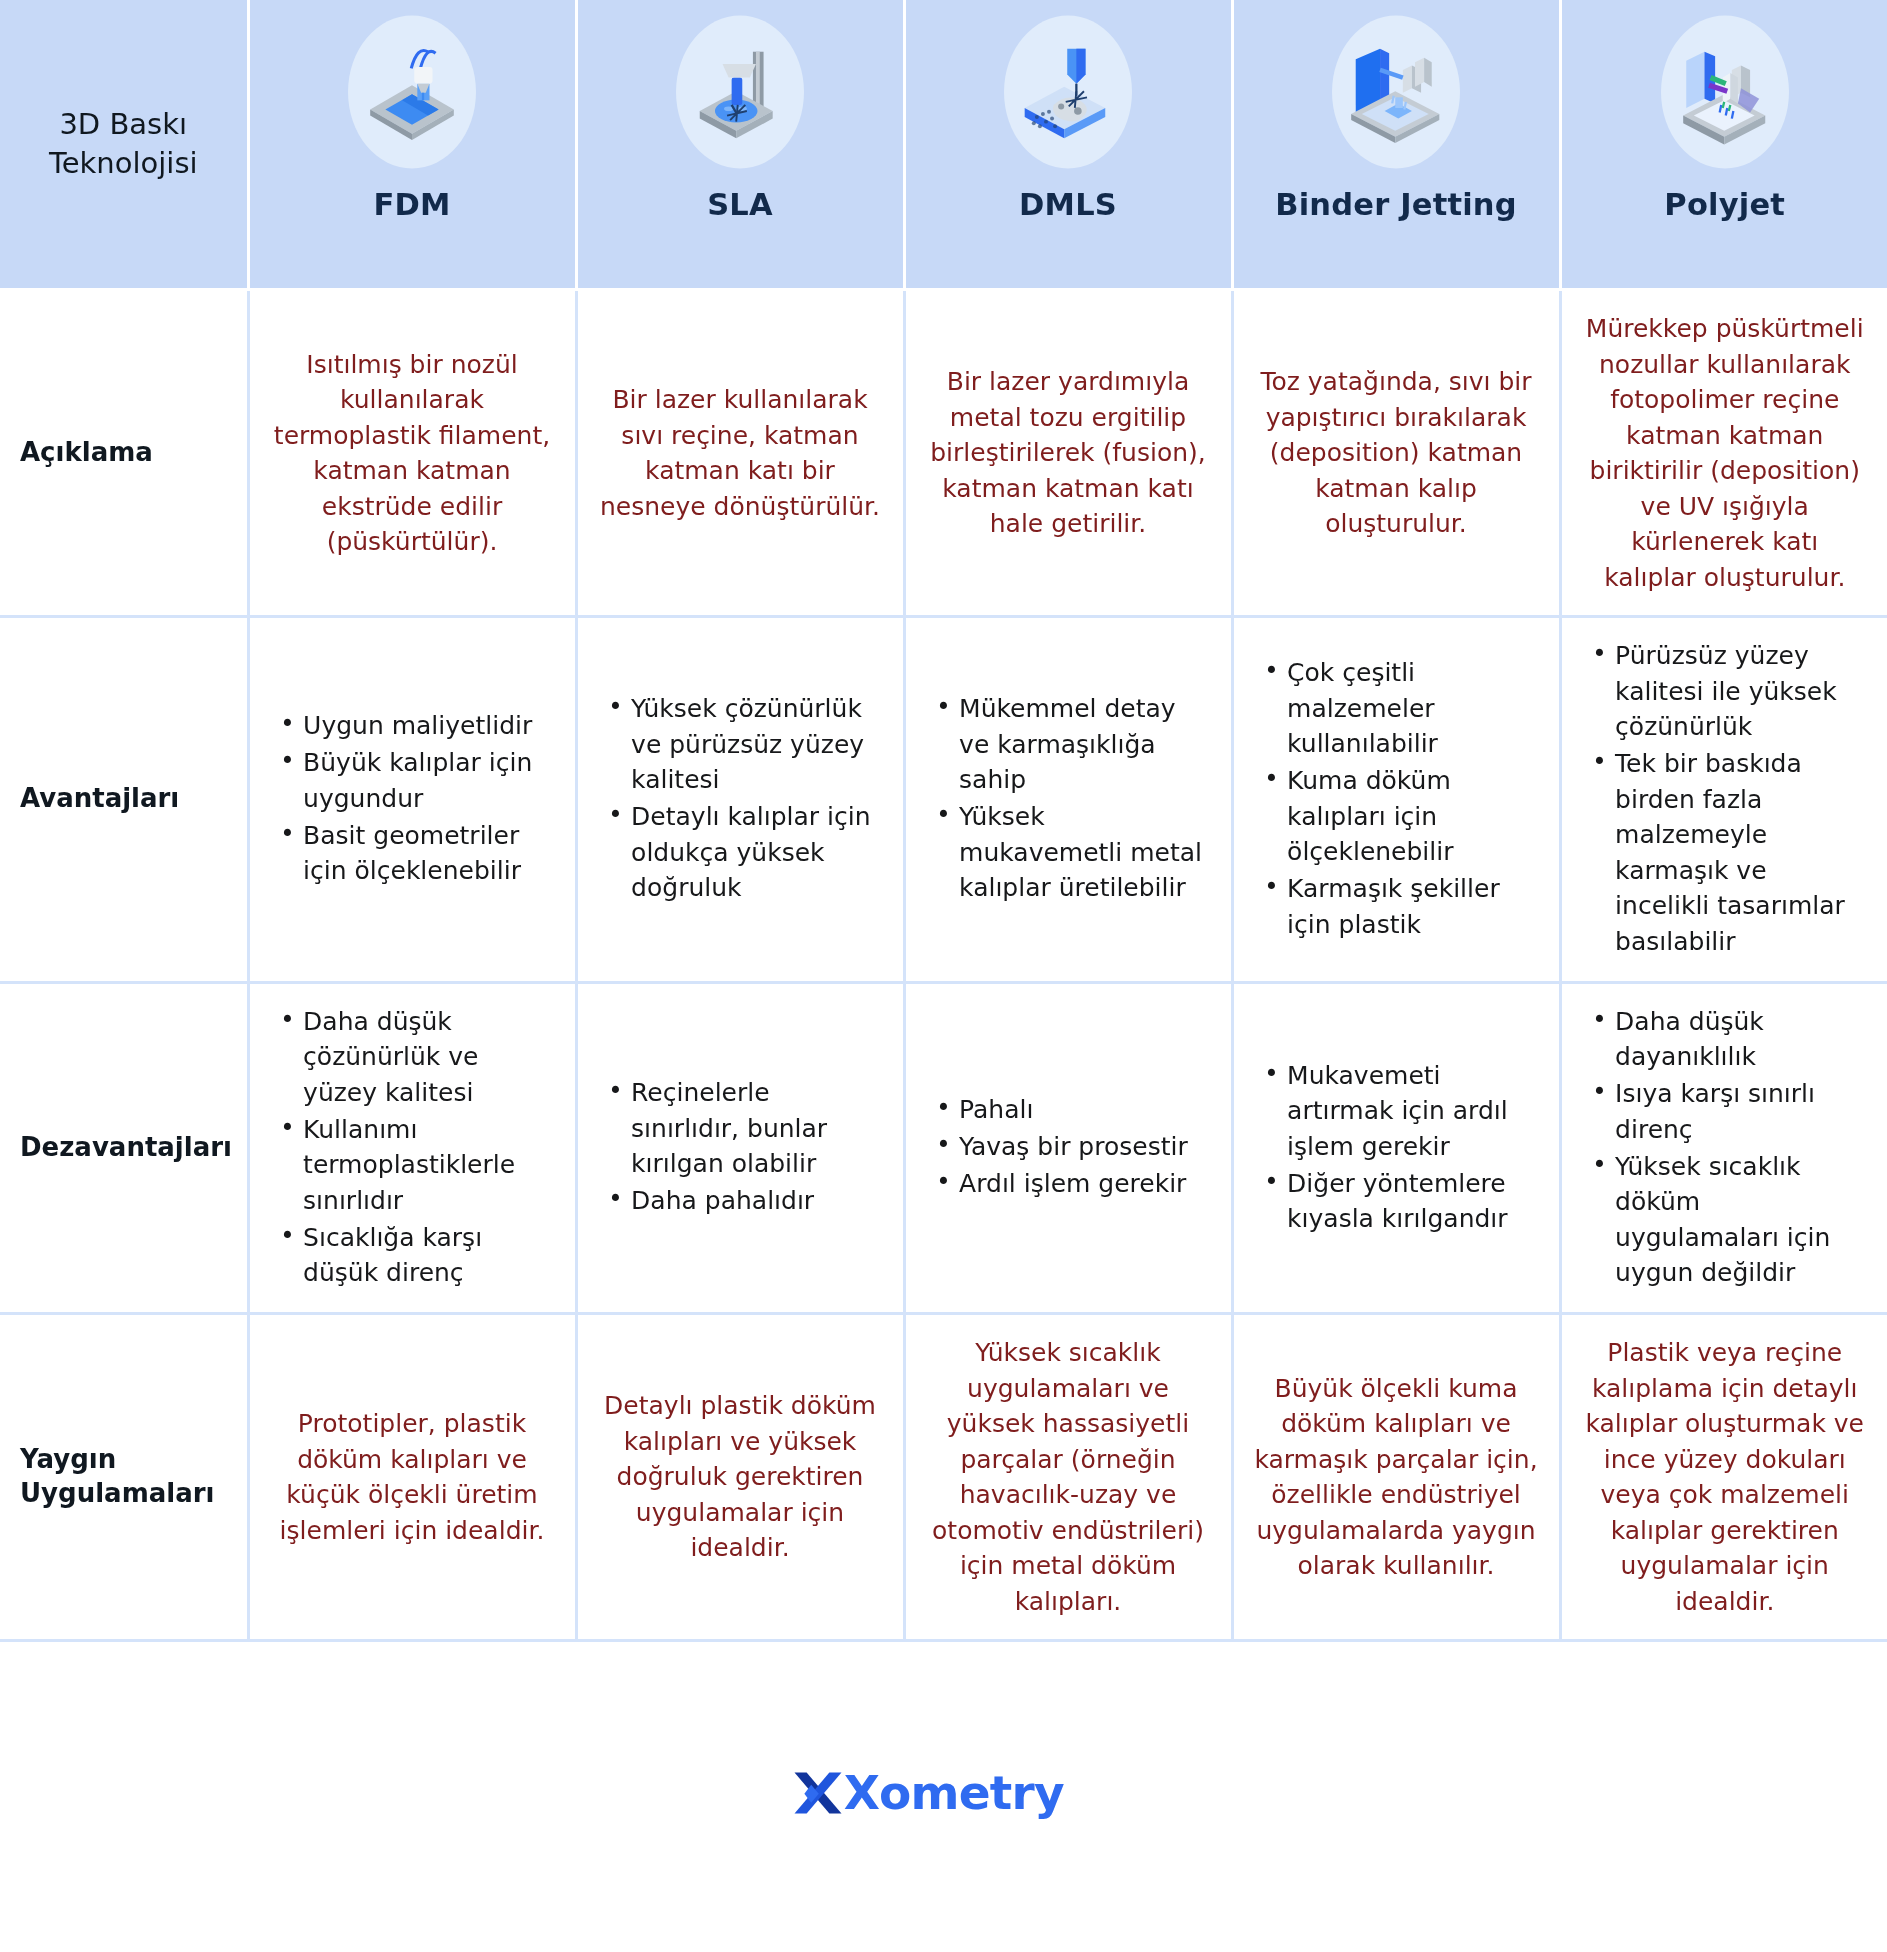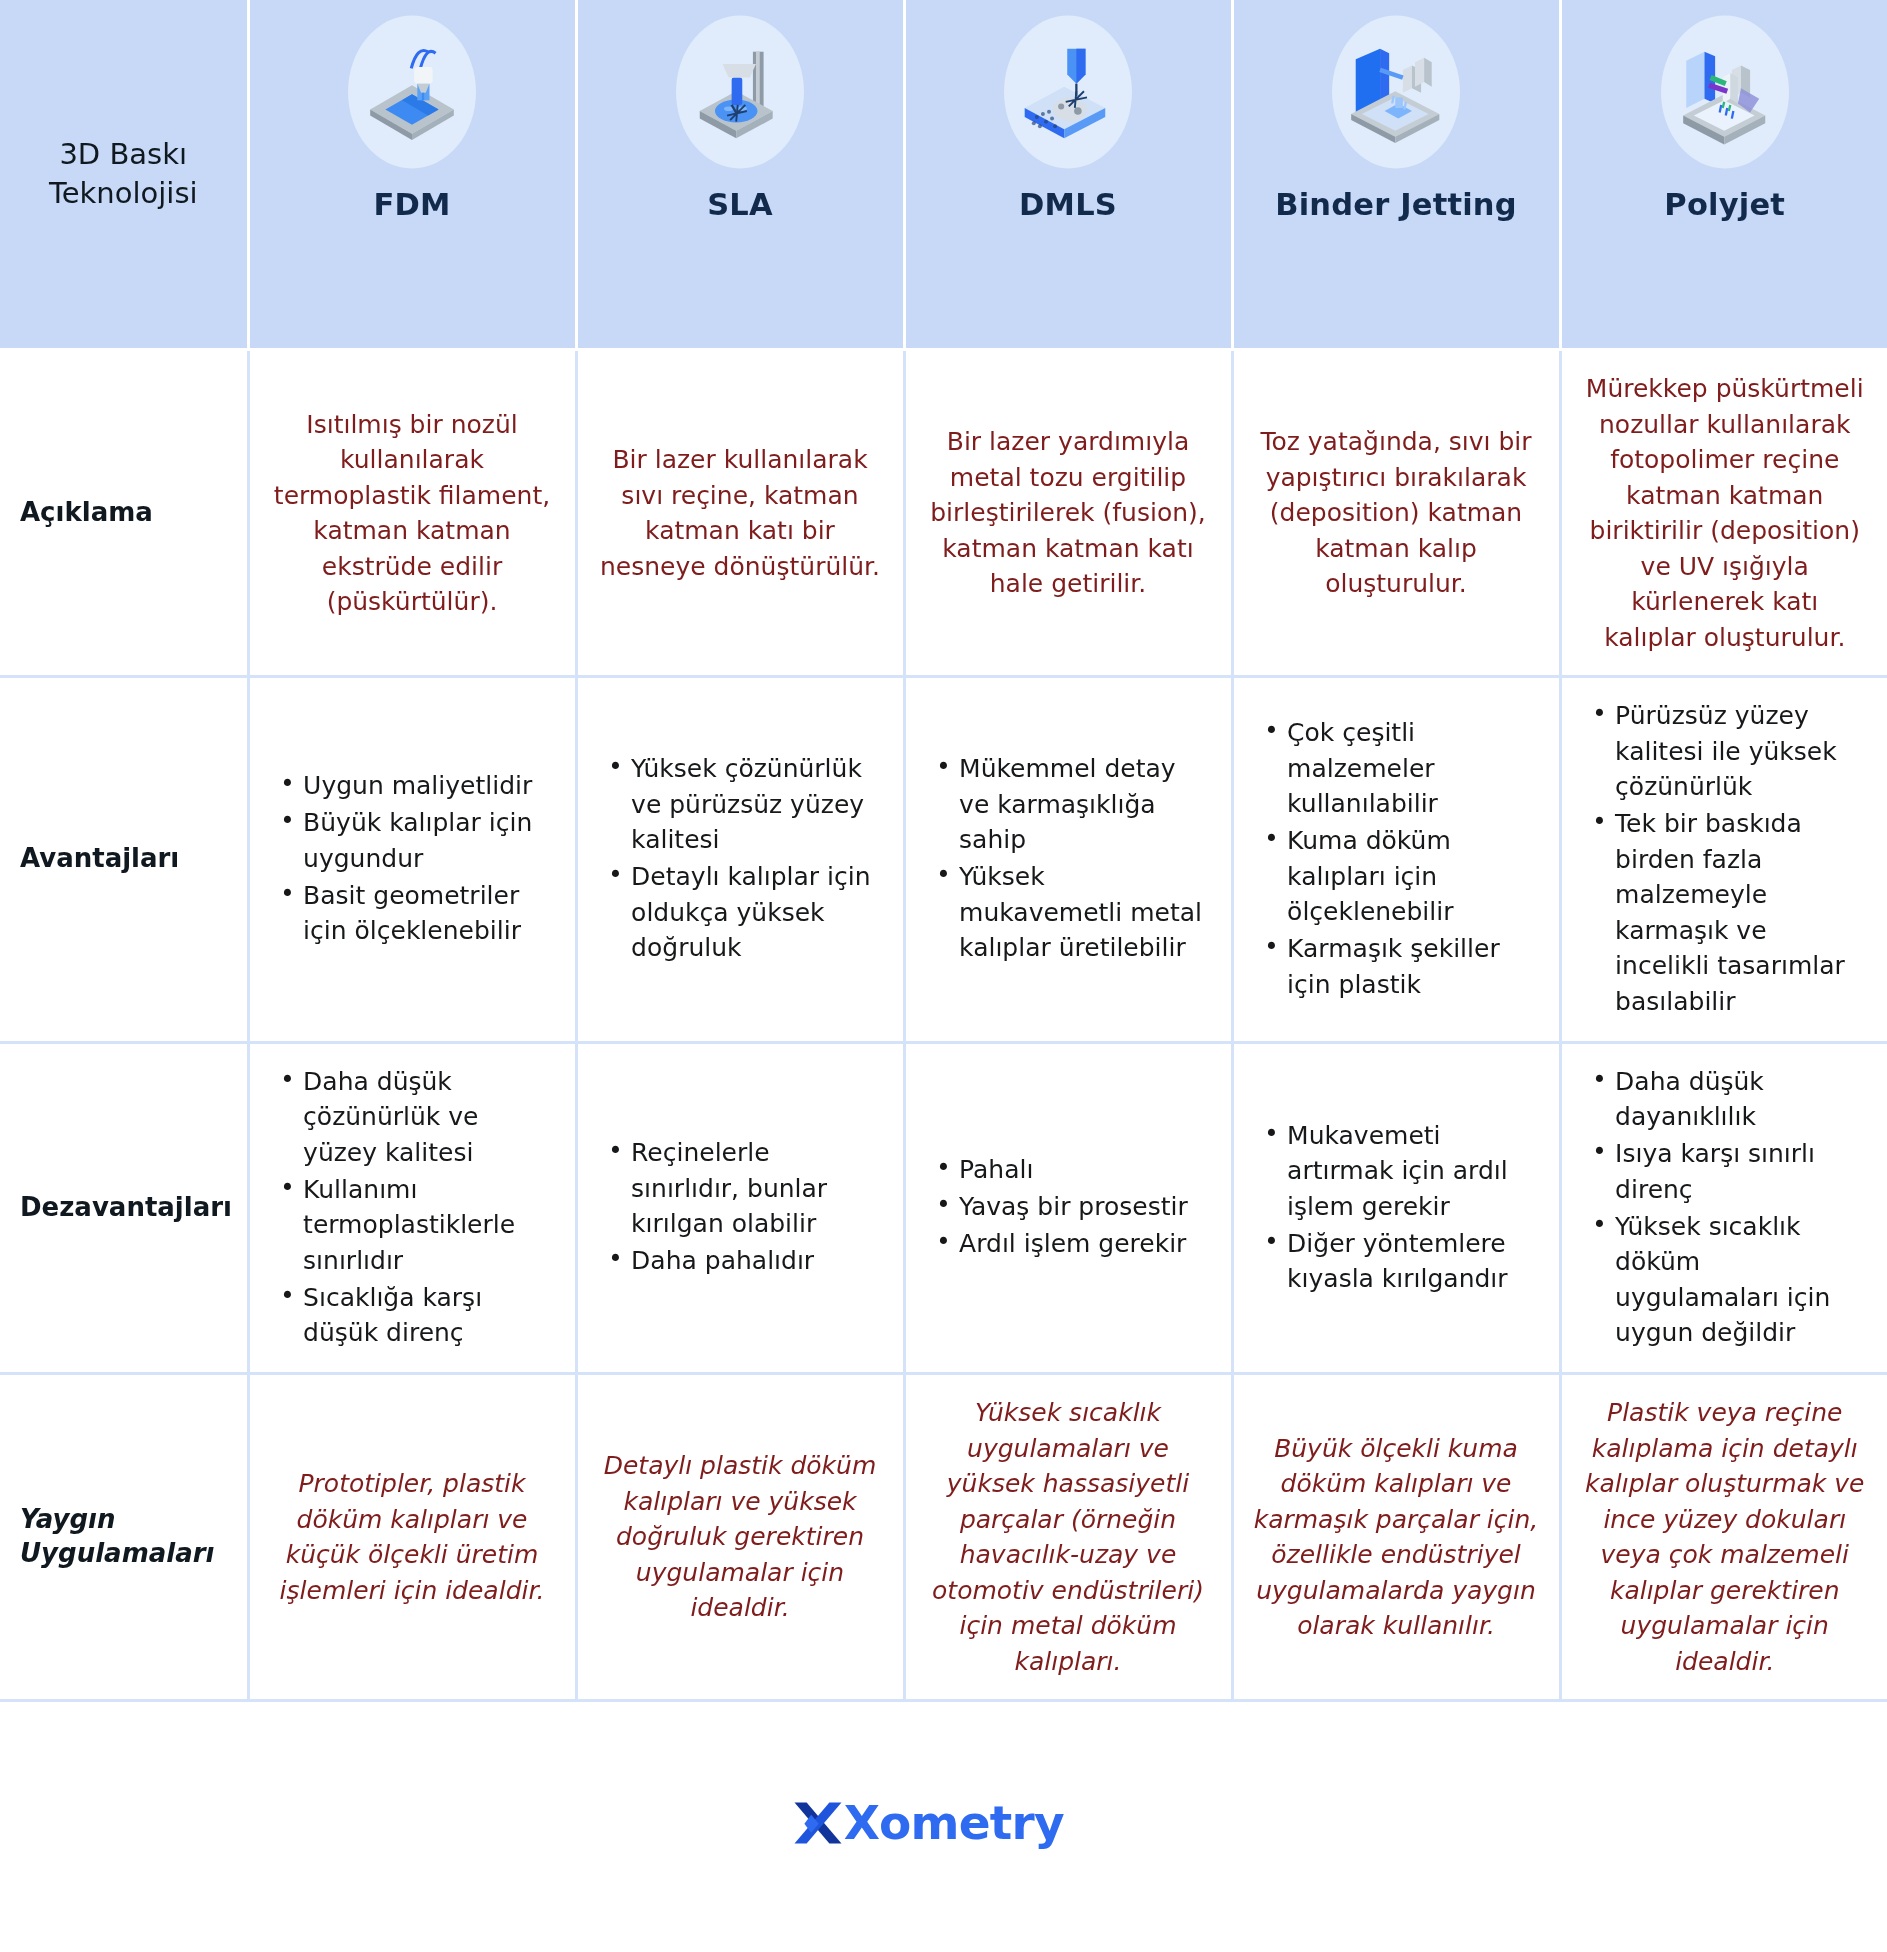--- a/index.html
+++ b/index.html
@@ -38,21 +38,21 @@
 
   .head-corner {
     font-size: 29px;
     font-weight: 400;
     color: #101820;
     line-height: 1.35;
     text-align: center;
     padding: 0 10.7px;
   }
   .head-cell {
-    height: 348px;
+    height: 288px;
     display: flex;
     flex-direction: column;
     align-items: center;
     justify-content: flex-start;
     padding-top: 13.7px;
   }
   .icon-wrap {
     width: 137px;
     height: 156px;
     display: flex;
@@ -80,21 +80,21 @@
 
   
   tr.body > td {
     border-right: 3.1px solid #d4e3fa;
     border-bottom: 3.1px solid #d4e3fa;
     vertical-align: middle;
     padding: 20px 20px;
     background: #ffffff;
   }
   tr.body > td:last-child { border-right: none; }
-  tr.body:last-child > td { border-bottom: 3.1px solid #d4e3fa; font-style: italic; }
+  tr.body:last-child > td { border-bottom: 3.1px solid #d4e3fa; }
 
   td.rowhead {
     text-align: left;
     font-size: 26px;
     font-weight: 700;
     color: #101820;
     line-height: 1.3;
     padding: 15.3px 9.2px;
   }
   .para {

